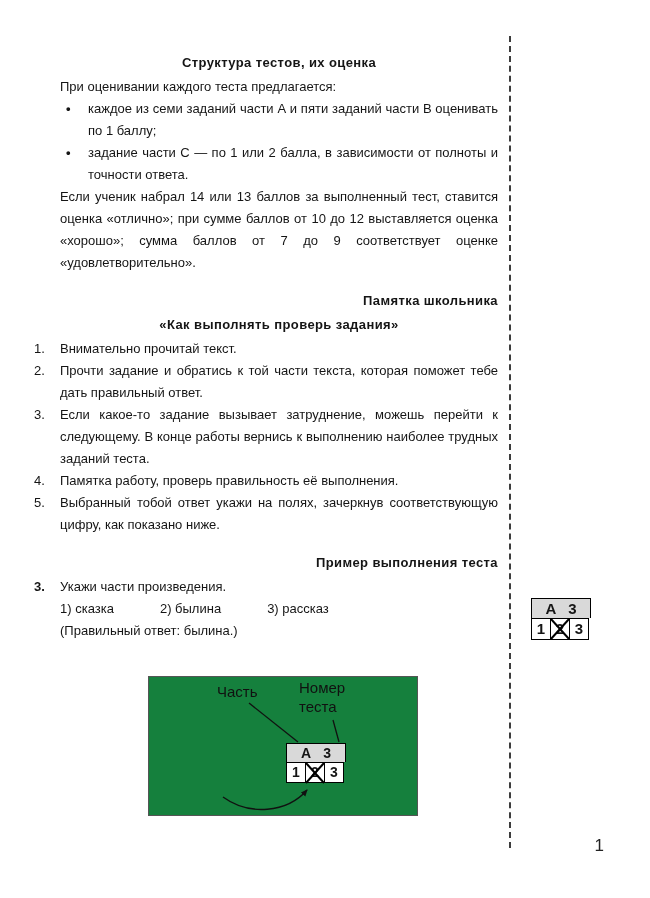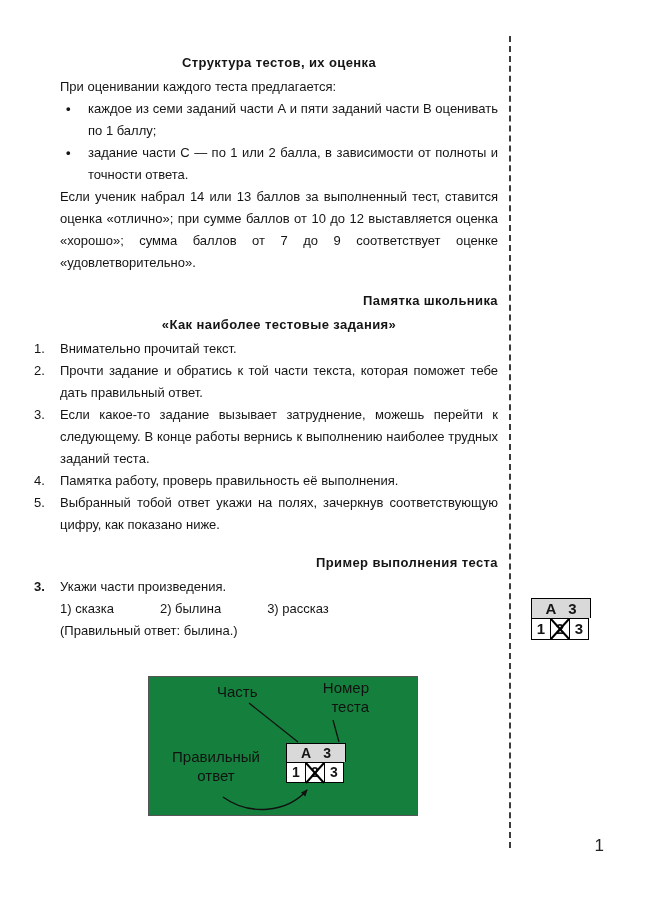--- a/index.html
+++ b/index.html
@@ -57,21 +57,21 @@
   
   .margin-ans{position:absolute;left:531px;top:598px;}
   
   .figure{
     position:absolute;left:148px;top:676px;width:268px;height:138px;
     border:1.3px solid #555;background:#15803d;
   }
   .fig-svg{position:absolute;left:0;top:0;width:268px;height:138px;}
   .fig-label{position:absolute;font-size:15px;line-height:19px;color:#111;}
   .fig-label.part{left:68px;top:5px;}
-  .fig-label.numlbl{left:150px;top:1px;width:70px;text-align:right;}
+  .fig-label.numlbl{left:150px;top:1px;width:70px;text-align:left;}
   .fig-label.correct{left:16px;top:70px;width:102px;text-align:center;}
   .fig-ans{position:absolute;left:137px;top:66px;font-size:14px;}
   .fig-ans .ans-head{height:19px;}
   .fig-ans .cell{height:19px;line-height:19px;}
   
   .page-num{position:absolute;right:46px;bottom:42px;font-size:17px;color:#222;}
 </style>
 </head>
 <body>
 
@@ -90,21 +90,21 @@
       <span class="txt">каждое из семи заданий части А и пяти заданий части В оценивать по 1 баллу;</span>
     </div>
     <div class="bullet">
       <span class="marker">•</span>
       <span class="txt">задание части С — по 1 или 2 балла, в зависимости от полноты и точности ответа.</span>
     </div>
 
     <p class="para">Если ученик набрал 14 или 13 баллов за выполненный тест, ставится оценка «отлично»; при сумме баллов от 10 до 12 выставляется оценка «хорошо»; сумма баллов от 7 до 9 соответствует оценке «удовлетворительно».</p>
 
     <div class="heading space-top">Памятка школьника</div>
-    <div class="heading">«Как наиболее тестовые задания»</div>
+    <div class="heading">«Как выполнять проверь задания»</div>
 
     <div class="numbered">
       <span class="num">1.</span>
       <span class="txt">Внимательно прочитай текст.</span>
     </div>
     <div class="numbered">
       <span class="num">2.</span>
       <span class="txt">Прочти задание и обратись к той части текста, которая поможет тебе дать правильный ответ.</span>
     </div>
     <div class="numbered">
@@ -154,21 +154,20 @@
           <path d="M0,0 L7,3 L0,6 Z" fill="#111"></path>
         </marker>
       </defs>
       <line x1="100" y1="26" x2="149" y2="65" stroke="#111" stroke-width="1.3"></line>
       <line x1="184" y1="43" x2="190" y2="65" stroke="#111" stroke-width="1.3"></line>
       <path d="M 74 120 C 100 139, 138 136, 158 113" fill="none" stroke="#111" stroke-width="1.4" marker-end="url(#ah)"></path>
     </svg>
 
     <div class="fig-label part">Часть</div>
     <div class="fig-label numlbl">Номер теста</div>
-    <div class="fig-label correct">Правильный ответ</div>
 
     <div class="ans fig-ans">
       <div class="ans-head">
         <span>А</span>
         <span>3</span>
       </div>
       <div class="ans-row">
         <span class="cell">1</span>
         <span class="cell crossed">2</span>
         <span class="cell">3</span>

